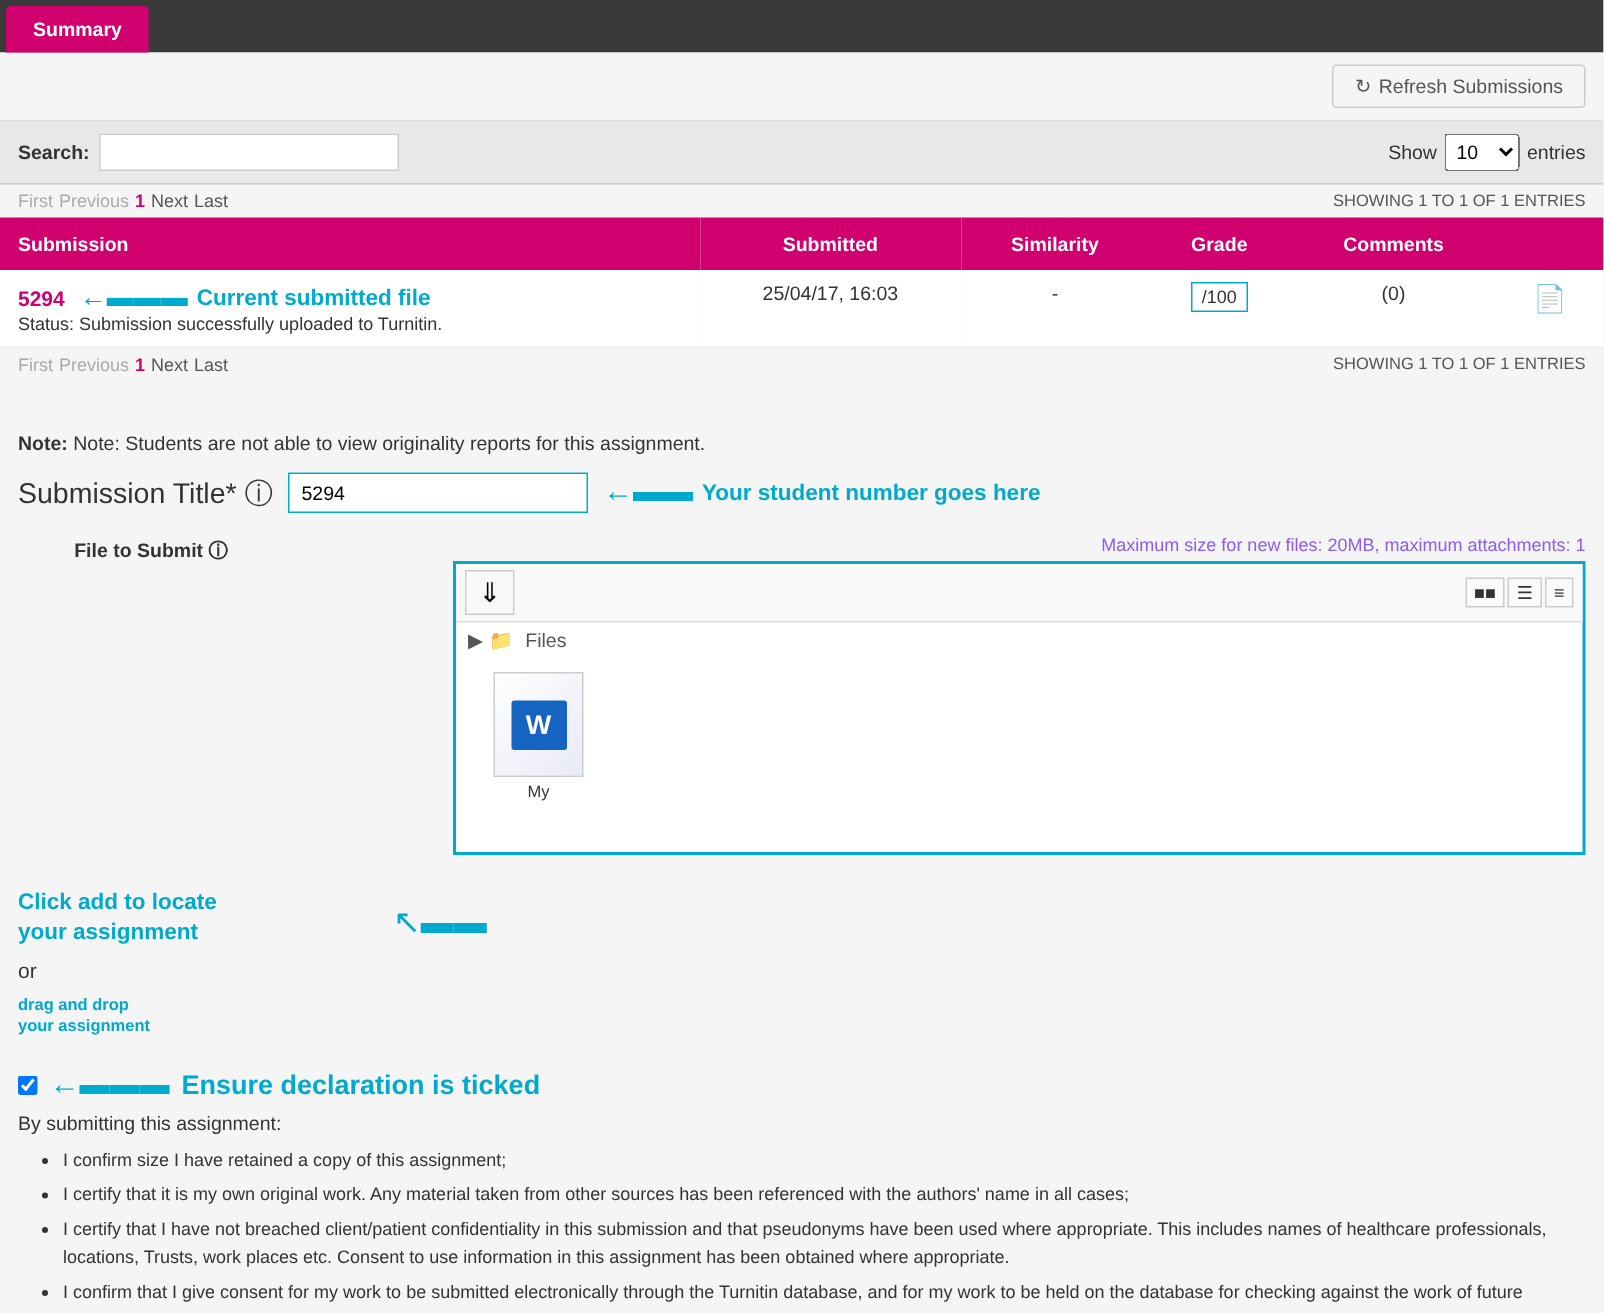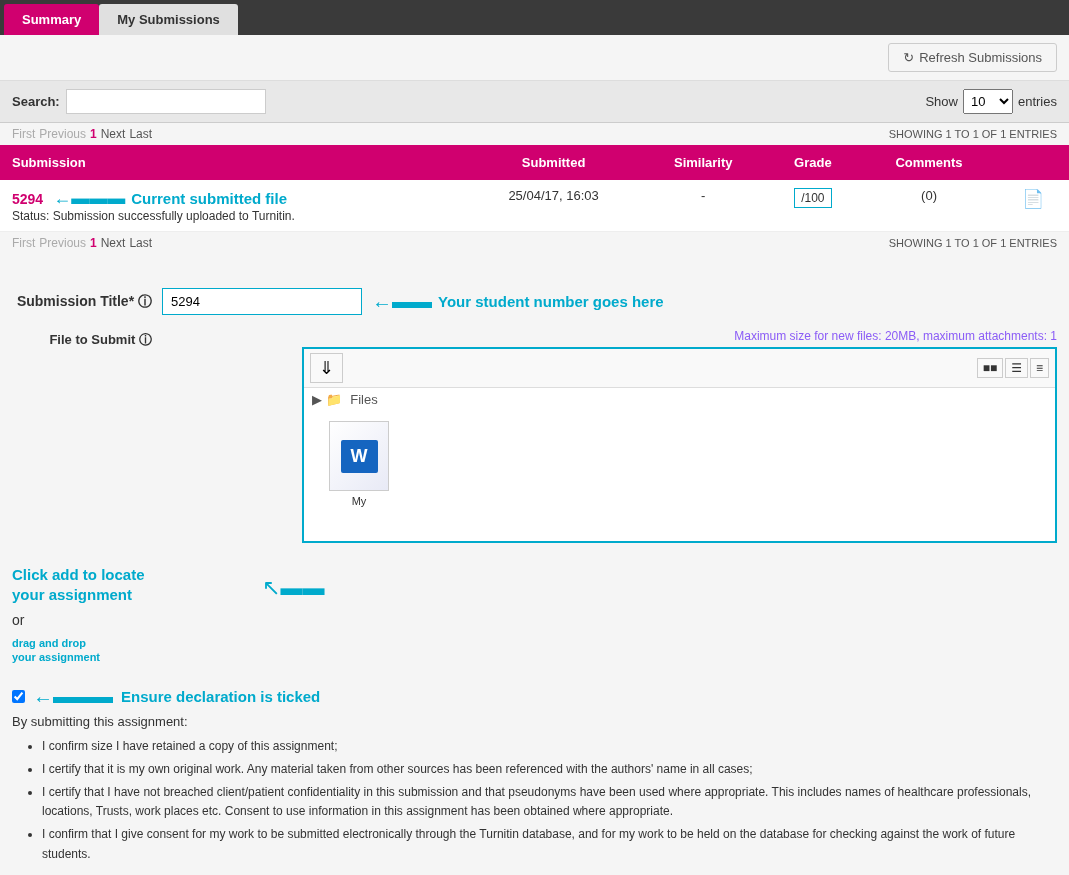--- a/index.html
+++ b/index.html
@@ -79,21 +79,20 @@
     
     .flex-row { display: flex; align-items: center; }
 
     .folder-icon { color: #e8a000; margin-right: 4px; }
   </style>
 </head>
 <body>
 
 <div class="tabs-bar">
   <div class="tab active">Summary</div>
-  <div class="tab inactive">My Submissions</div>
 </div>
 
 <div class="toolbar">
   <button class="refresh-btn">
     <span>↻</span>
     <span>Refresh Submissions</span>
   </button>
 </div>
 
 <div class="search-bar">
@@ -168,24 +167,27 @@
     <span class="disabled">Previous</span>
     <span class="current">1</span>
     <span>Next</span>
     <span>Last</span>
   </div>
   <div class="showing-text">SHOWING 1 TO 1 OF 1 ENTRIES</div>
 </div>
 
 <div style="height:18px; background:#f5f5f5;"></div>
 <div class="form-section">
+  <div class="note-text">
+    <strong>Note:</strong> <span>Note: Students are not able to view originality reports for this assignment.</span>
+  </div>
 
   <div style="display:flex; align-items:center; margin-bottom:14px; position:relative;">
     <div style="min-width:140px; text-align:right; margin-right:10px;">
-      <label style="font-weight:bold; font-size:14px;">
+      <label style="font-weight:normal; font-size:19px;">
         <span>Submission Title*</span>
         <span class="help-icon">ⓘ</span>
       </label>
     </div>
     <input type="text" class="title-input" value="5294" style="">
     <div class="title-annotation">
       <span style="color:#00aacc; font-size:20px;">←▬▬</span>
       <span style="color:#00aacc; font-weight:bold; font-size:15px;">Your student number goes here</span>
     </div>
   </div>
@@ -242,21 +244,21 @@
     </div>
   </div>
 
 </div>
 
 <div class="declaration-section">
   <div class="declaration-check">
     <div class="check-annotation">
       <input type="checkbox" checked="" style="">
       <span style="color:#00aacc; font-size:20px;">←▬▬▬</span>
-      <span style="color:#00aacc; font-weight:bold; font-size:15px;">Ensure declaration is ticked</span>
+      <span style="color:#00aacc; font-weight:bold; font-size:18px;">Ensure declaration is ticked</span>
     </div>
   </div>
   <div class="decl-text">By submitting this assignment:</div>
   <ul class="decl-list">
     <li>I confirm size I have retained a copy of this assignment;</li>
     <li>I certify that it is my own original work. Any material taken from other sources has been referenced with the authors' name in all cases;</li>
     <li>I certify that I have not breached client/patient confidentiality in this submission and that pseudonyms have been used where appropriate. This includes names of healthcare professionals, locations, Trusts, work places etc. Consent to use information in this assignment has been obtained where appropriate.</li>
     <li>I confirm that I give consent for my work to be submitted electronically through the Turnitin database, and for my work to be held on the database for checking against the work of future students.</li>
   </ul>
 </div>

